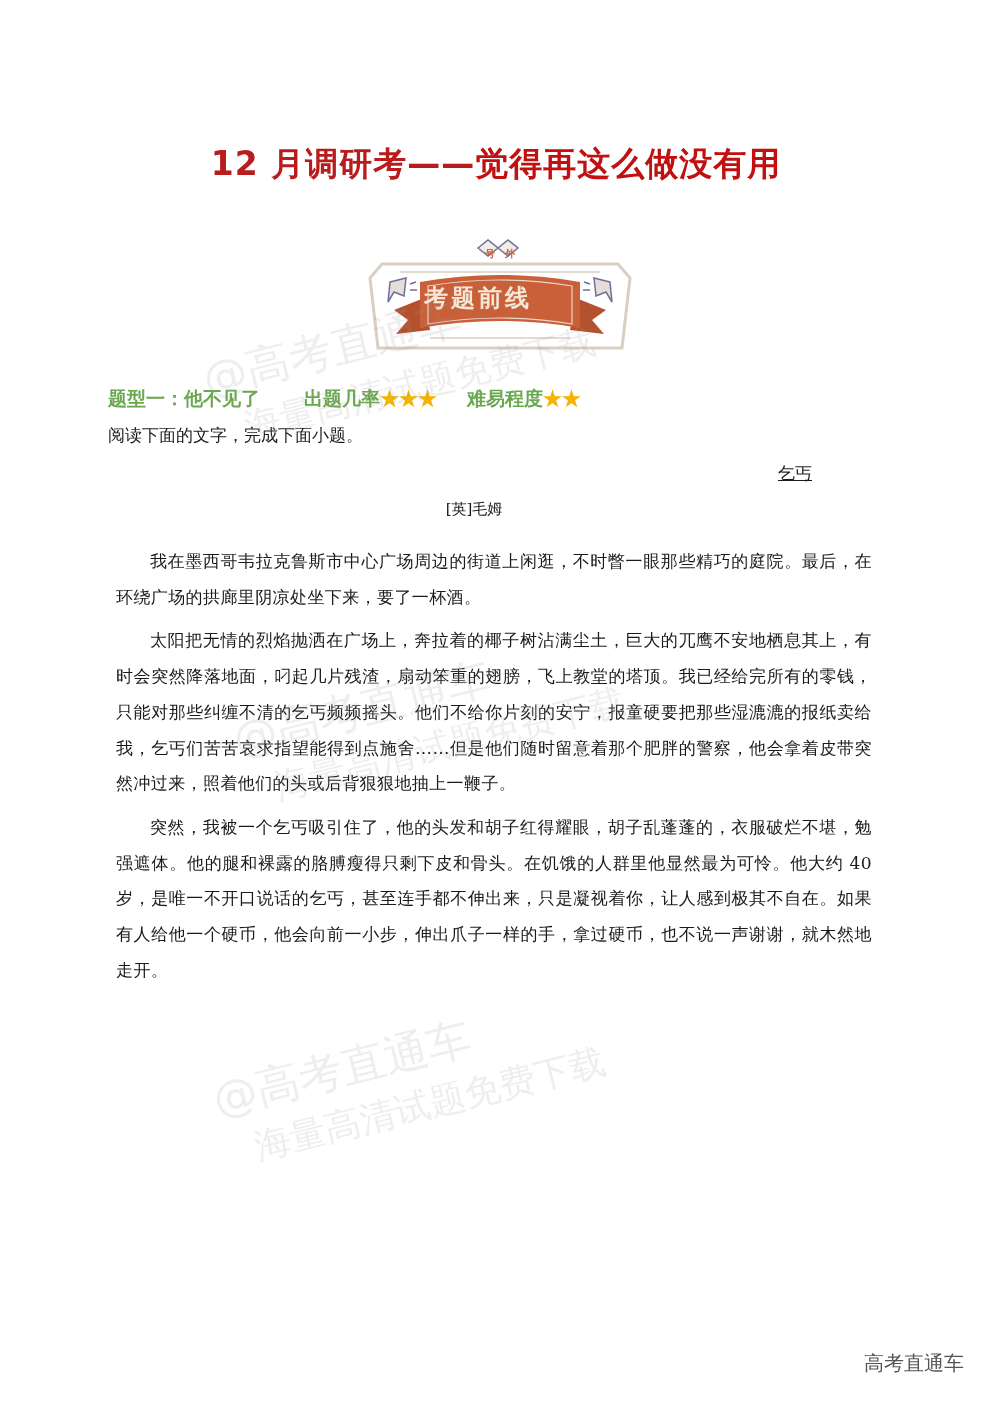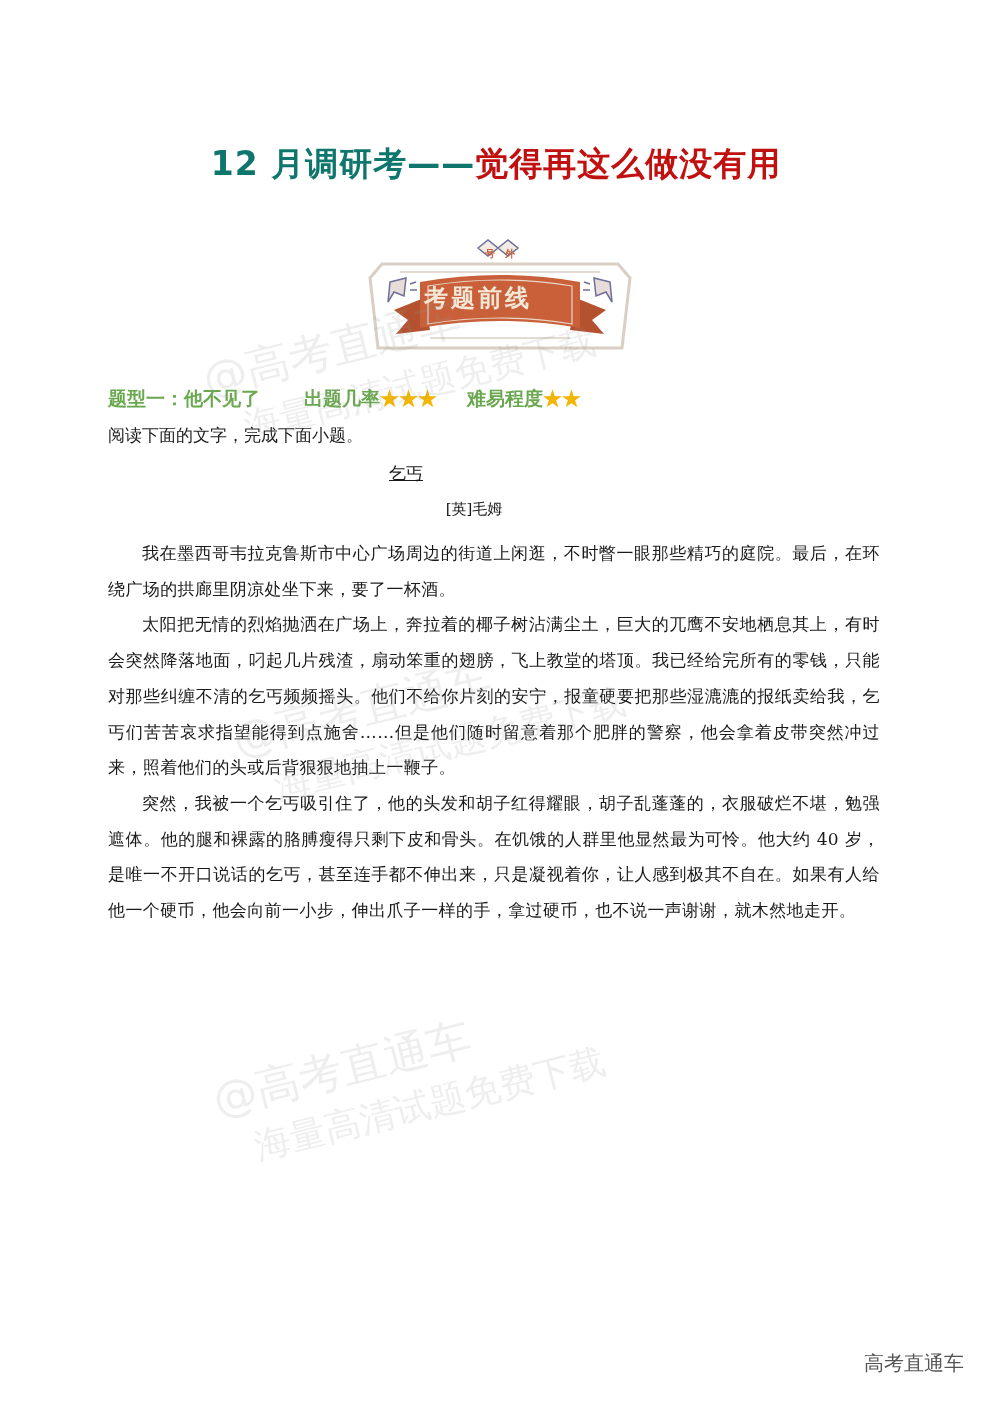--- a/index.html
+++ b/index.html
@@ -10,21 +10,21 @@
       overflow: hidden;
       font-family: "DejaVu Serif", "Liberation Serif", serif;
       color: #1a1a1a;
     }
     .page-title {
       position: absolute; top: 142px; left: 0; width: 992px;
       text-align: center;
       font-family: "DejaVu Sans", "Liberation Sans", sans-serif;
       font-weight: bold; font-size: 33px; letter-spacing: 1px;
     }
-    .title-part1 { color: #0f766e; }
+    .title-part1 { color: #b91c1c; }
     .title-part2 { color: #c01010; }
 
     .banner {
       position: absolute; left: 360px; top: 238px; width: 280px; height: 118px;
     }
     .banner svg { position: absolute; left: 0; top: 0; }
     .banner-text {
       position: absolute; left: 64px; top: 44px; width: 156px; text-align: left;
       font-family: "DejaVu Sans", "Liberation Sans", sans-serif;
       font-weight: bold; font-size: 24px; color: #f3e8d8; letter-spacing: 3px;
@@ -41,30 +41,30 @@
       white-space: nowrap;
     }
     .meta-line .star { color: #f3b500; }
     .meta-gap1 { display: inline-block; width: 44px; }
     .meta-gap2 { display: inline-block; width: 30px; }
 
     .instruction {
       position: absolute; top: 424px; left: 108px; font-size: 17px;
     }
     .story-title {
-      position: absolute; top: 462px; left: 0; width: 812px; text-align: center; font-size: 17px; text-decoration: underline;
+      position: absolute; top: 462px; left: 0; width: 812px; text-align: right; font-size: 17px; text-decoration: underline;
     }
     .story-author {
       position: absolute; top: 500px; left: 0; width: 948px; text-align: center; font-size: 15px;
     }
     .story {
       position: absolute; top: 536px; left: 108px; width: 772px;
     }
     .para {
-      margin: 0; font-size: 17px; line-height: 35.7px; text-indent: 34px;
+      margin: 8px; font-size: 17px; line-height: 35.7px; text-indent: 34px;
       text-align: justify; letter-spacing: 0.4px;
     }
     .watermark {
       position: absolute; font-family: "DejaVu Sans", sans-serif;
       color: rgba(150,150,150,0.16); font-size: 44px; white-space: nowrap;
       transform: rotate(-14deg); pointer-events: none;
     }
     .footer-brand {
       position: absolute; right: 28px; top: 1350px;
       font-family: "DejaVu Sans", "Liberation Sans", sans-serif;

